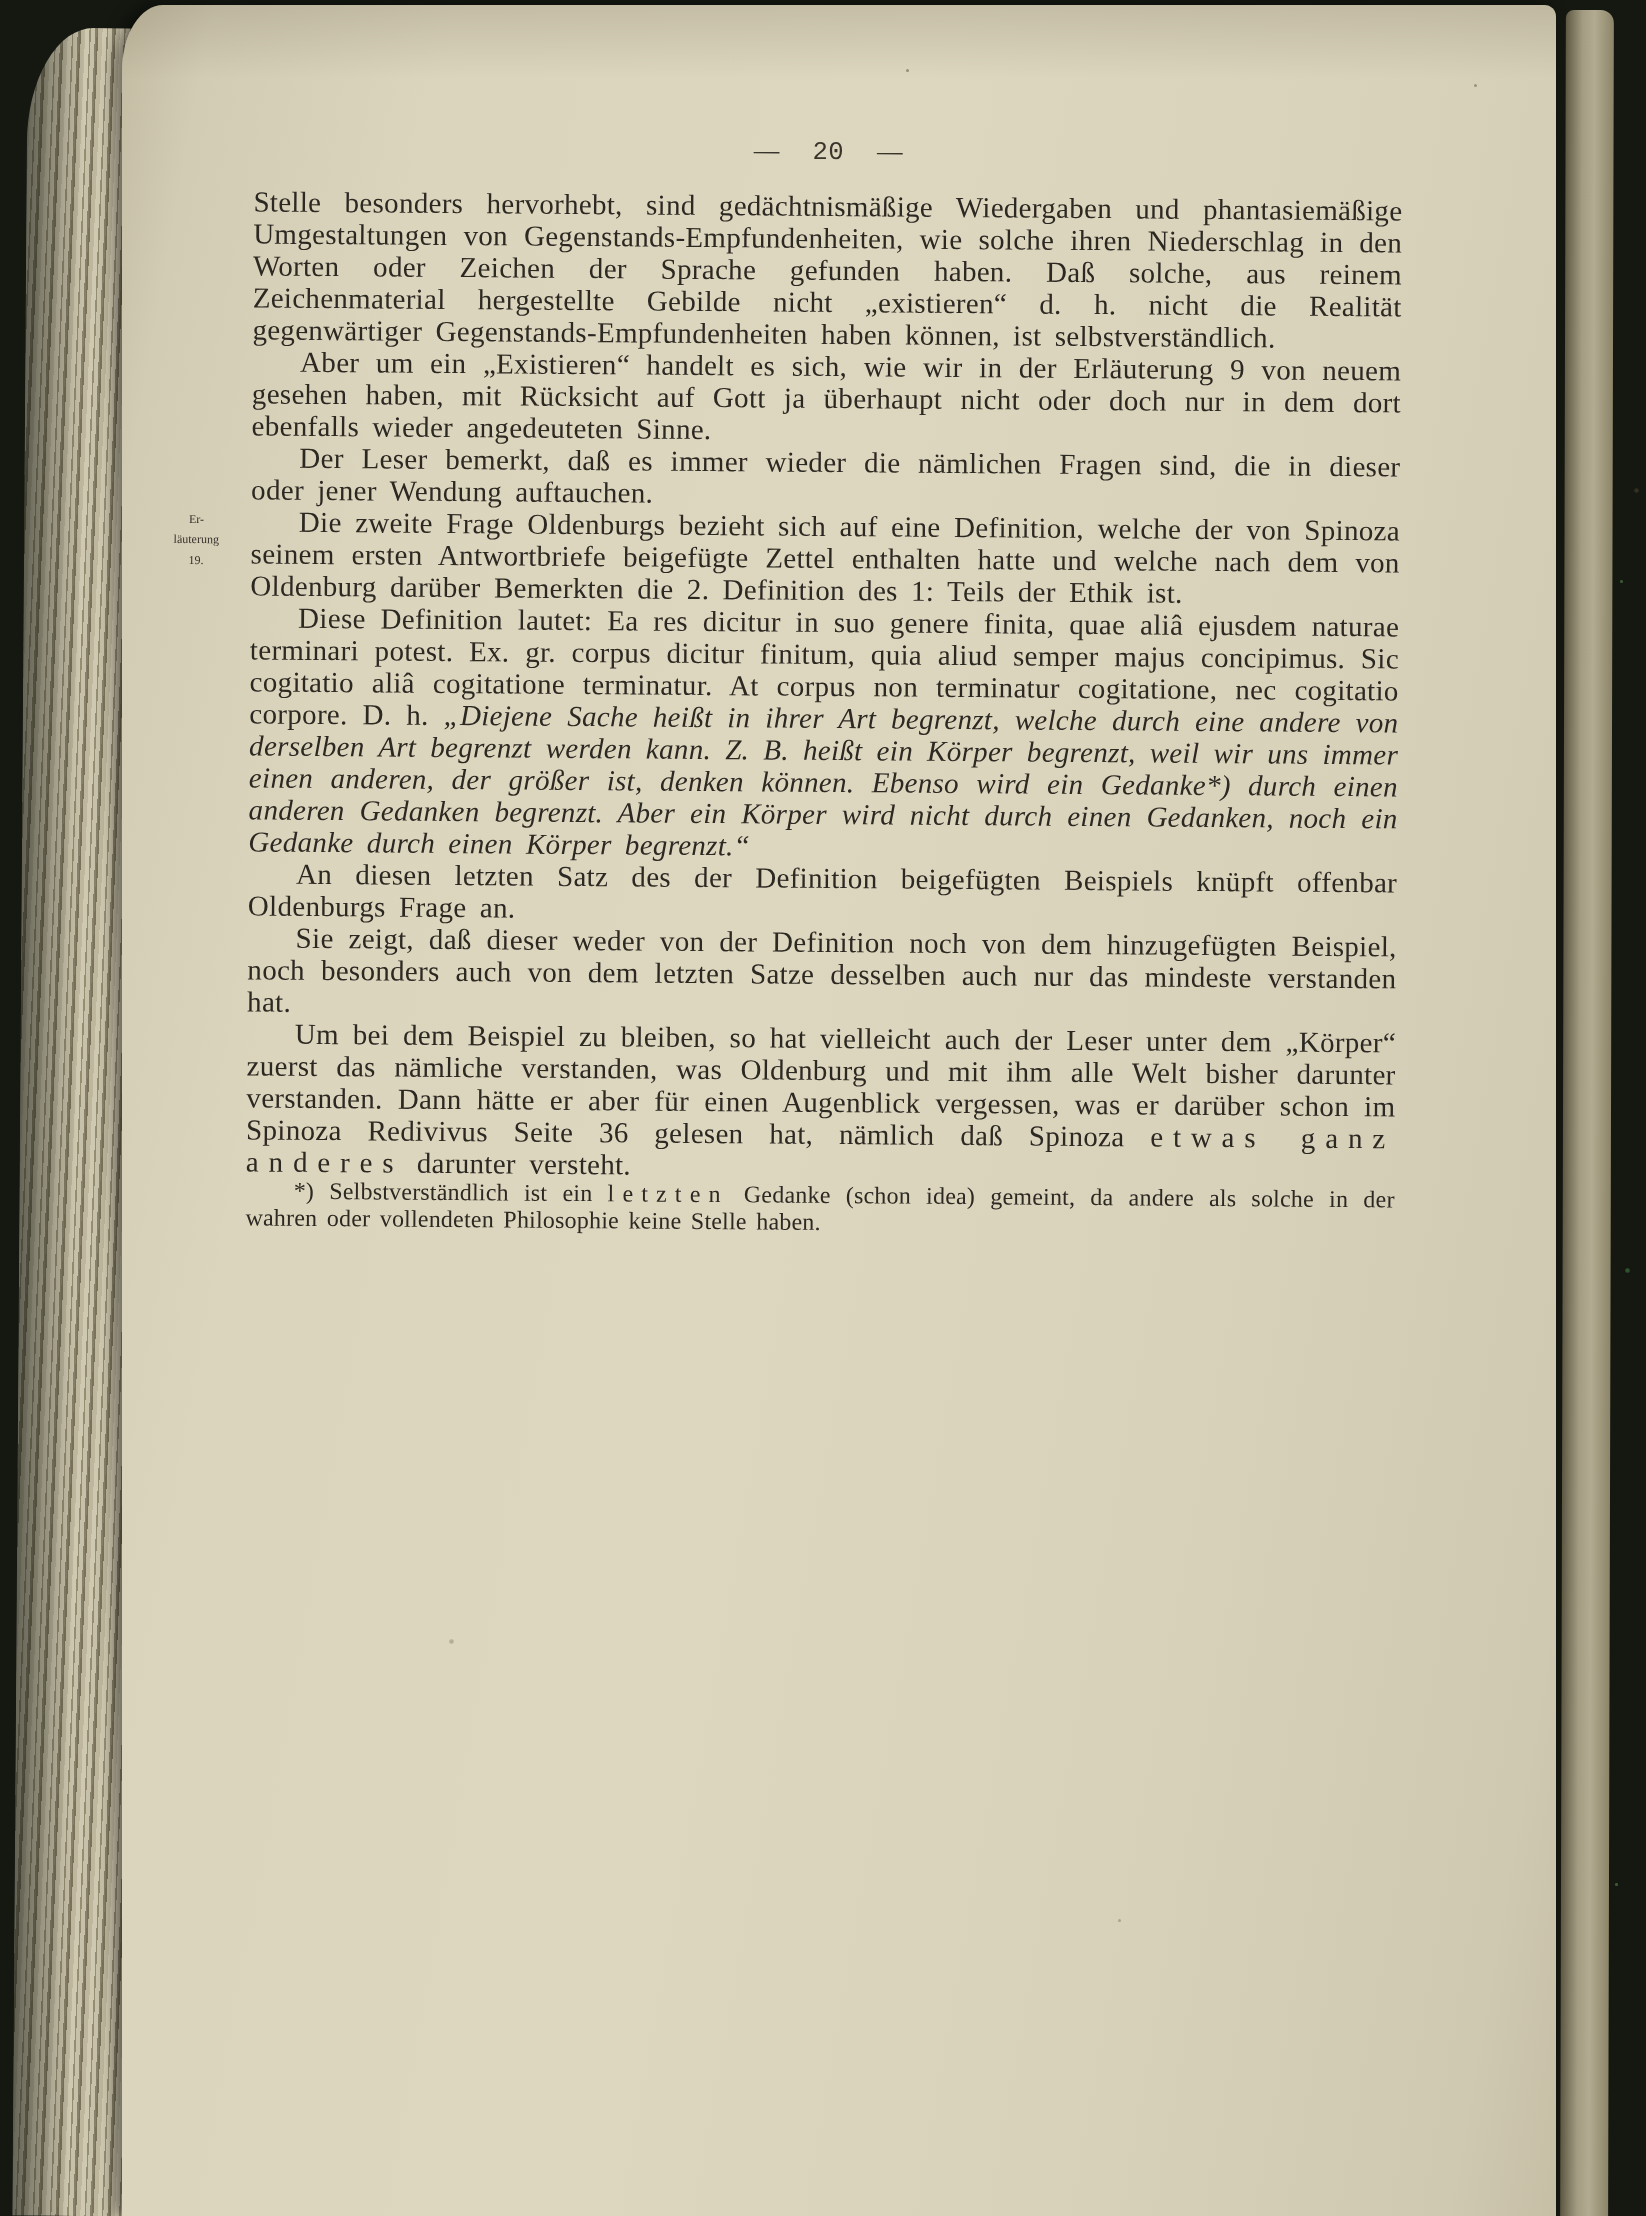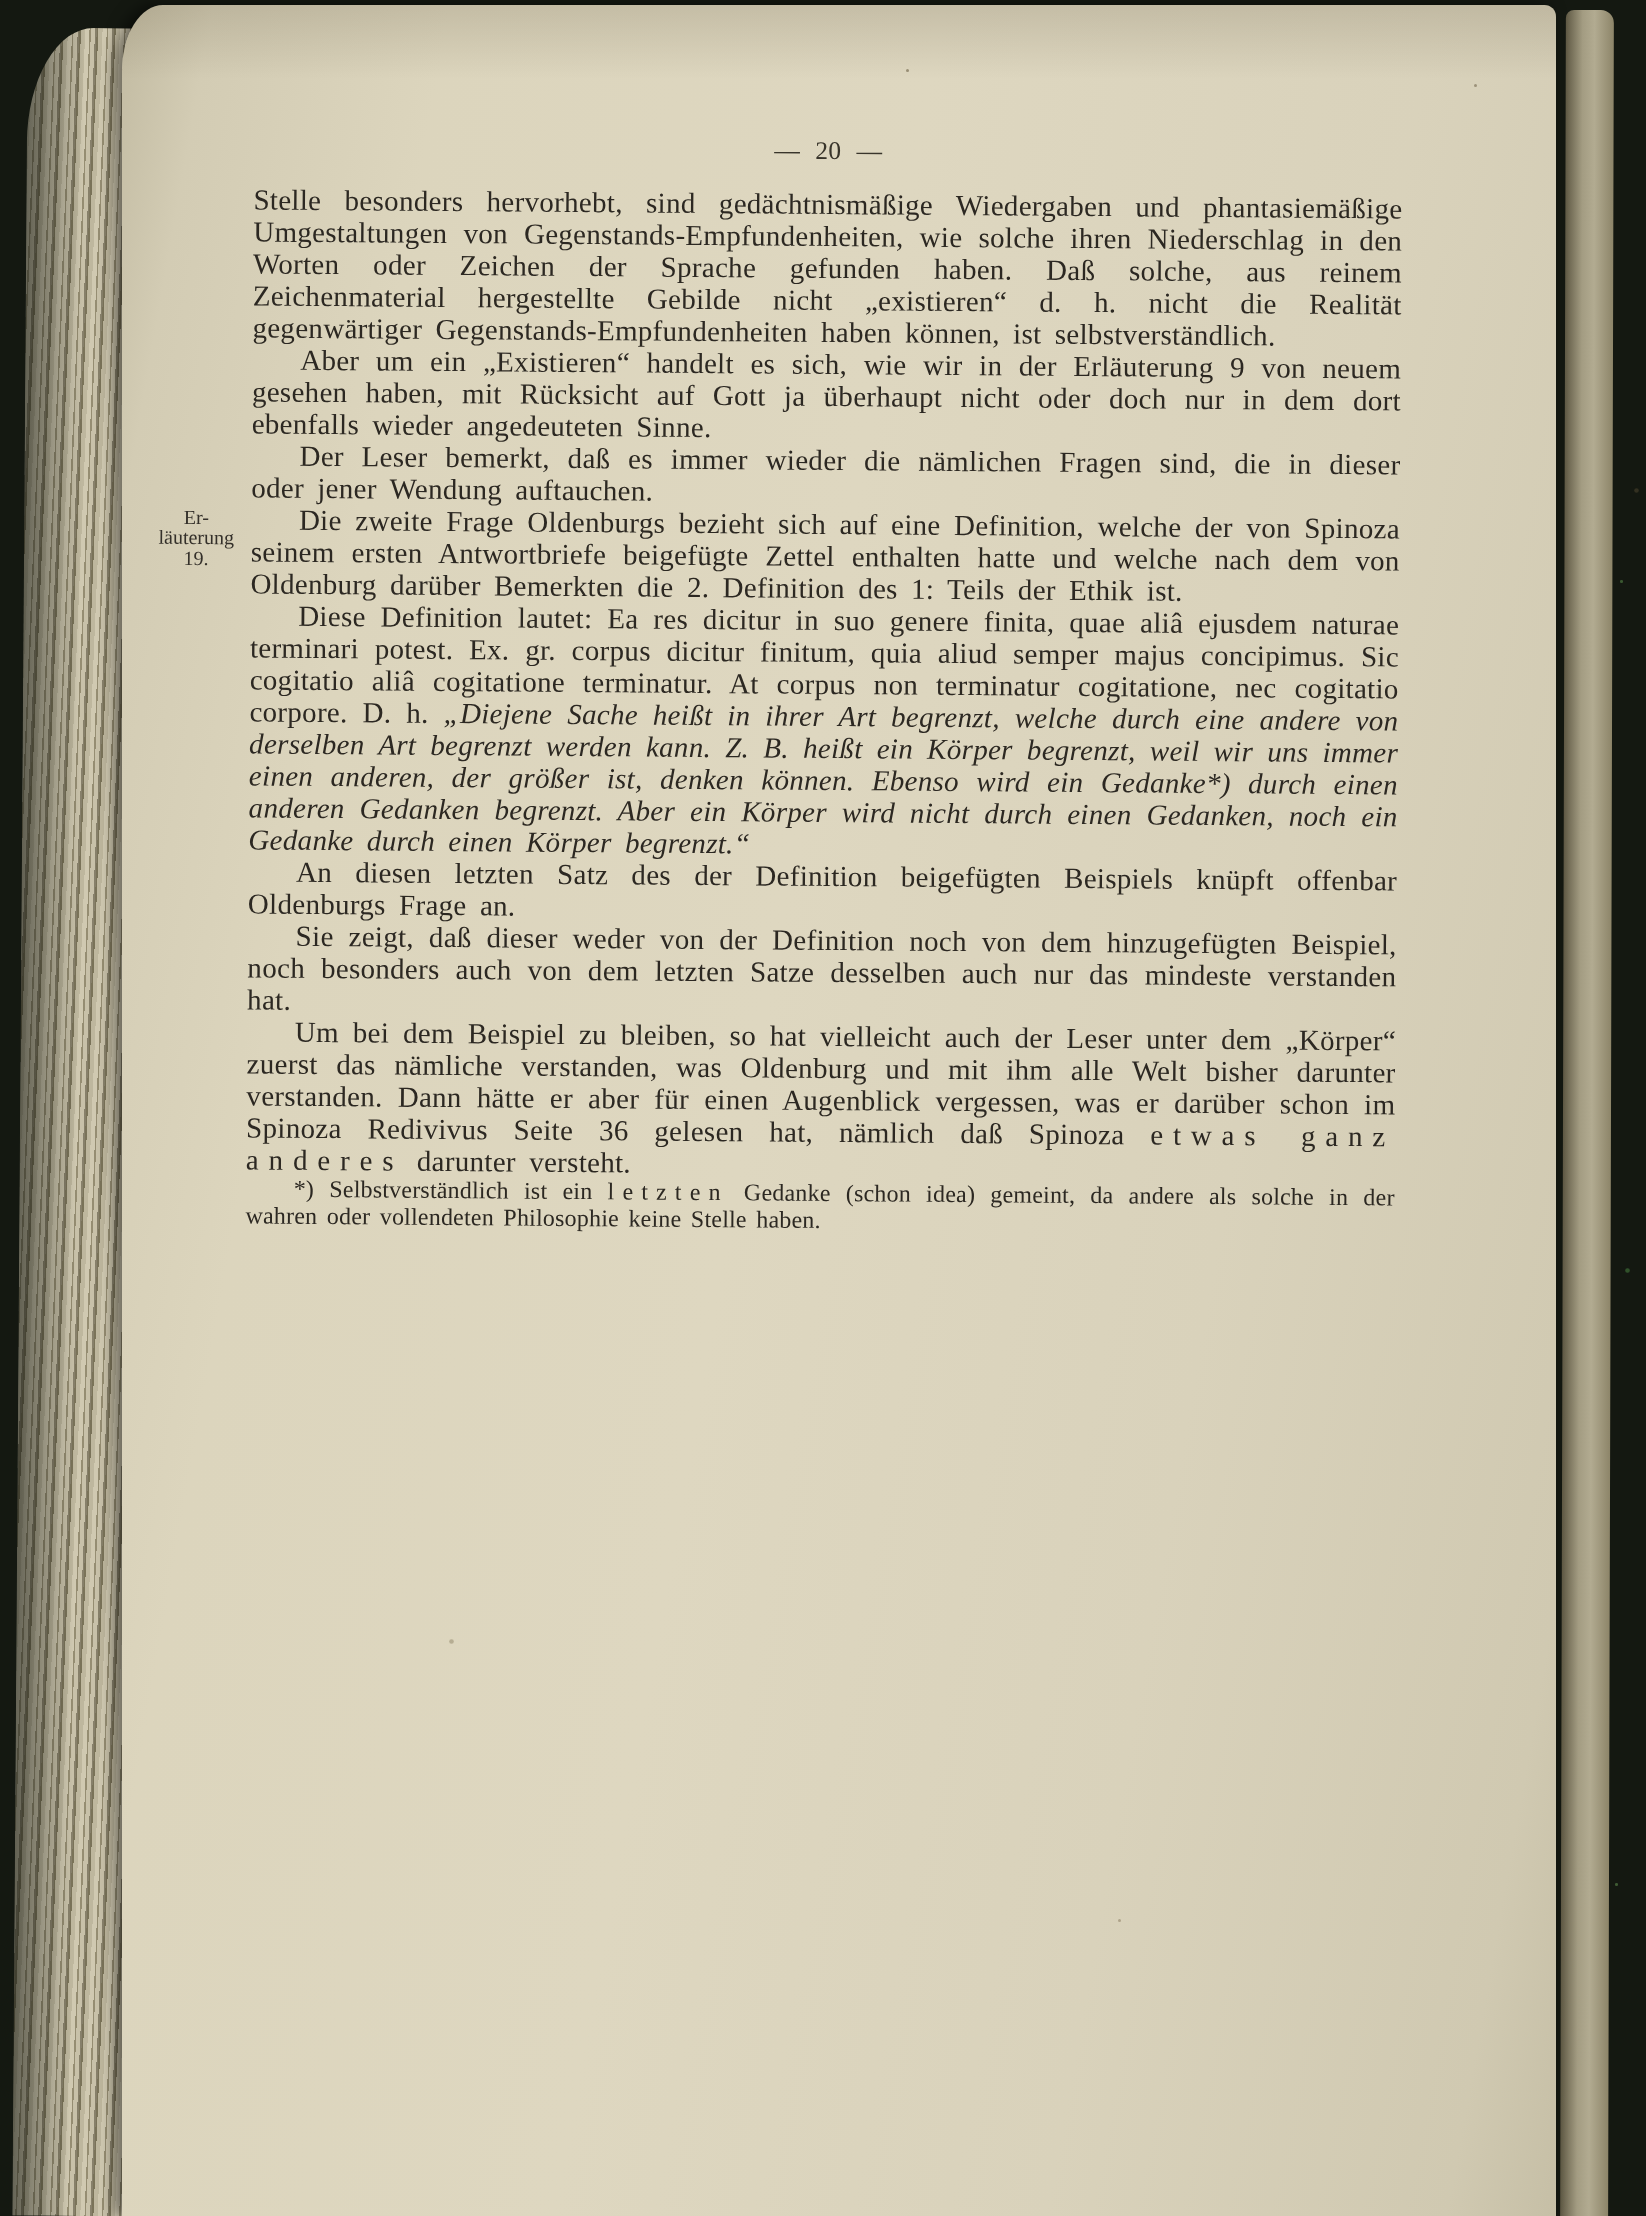--- a/index.html
+++ b/index.html
@@ -57,27 +57,27 @@
   .content{
     position:absolute;left:132px;top:130px;width:1149px;
     transform:rotate(.45deg);transform-origin:50% 0;
     color:#2c2822;font-size:29px;line-height:32px;
     letter-spacing:0.3px;word-spacing:5.8px;text-align:justify;
   }
   .page-number{
     text-align:center;font-size:25.5px;color:#39352b;
     margin:0 0 21.4px 0;letter-spacing:0.4px;word-spacing:0;
   }
-  .page-number .num{margin:0 15px;display:inline-block;}
+  .page-number .num{margin:0 33px;display:inline-block;font-family:Liberation Mono, monospace;}
   p.body-par{margin:0;text-indent:48px;}
   p.cont{text-indent:0;}
   .p4wrap{position:relative;}
   .margin-note{
     position:absolute;left:-104px;top:3.3px;width:99px;
-    font-size:20px;line-height:20.6px;text-align:center;
+    font-size:12px;line-height:20.6px;text-align:center;
     color:#34302a;letter-spacing:0;word-spacing:0;text-indent:0;
   }
   .it{font-style:italic;}
   .sperr{letter-spacing:.34em;}
   .footnote{
     margin-top:28px;font-size:24px;line-height:27px;
     text-indent:48px;word-spacing:3.3px;letter-spacing:0.2px;
   }
 </style>
 </head>

